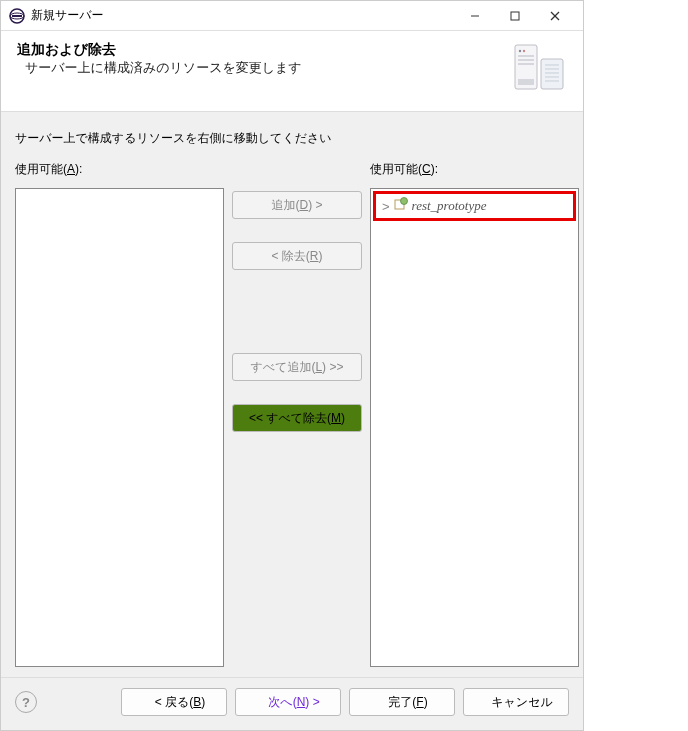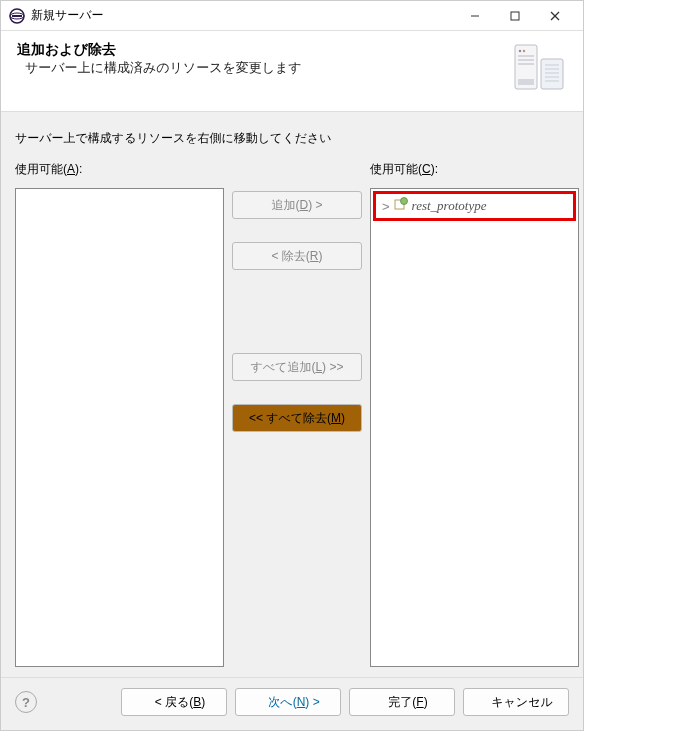--- a/index.html
+++ b/index.html
@@ -130,21 +130,21 @@
       margin-bottom: 23px;
       background: #f3f3f3;
       border: 1px solid #bbb;
       border-radius: 3px;
       font-family: inherit;
       font-size: 12px;
       color: #888;
     }
     .mid-buttons button.enabled {
       color: #000;
-      background: #a16207;
+      background: #4d7c0f;
     }
     .mid-buttons .group-gap {
       height: 60px;
     }
     .footer {
       border-top: 1px solid #ddd;
       background: #f0f0f0;
       padding: 10px 14px 14px 14px;
       display: flex;
       align-items: center;
@@ -167,21 +167,21 @@
       min-width: 106px;
       height: 28px;
       background: #fdfdfd;
       border: 1px solid #bbb;
       border-radius: 3px;
       font-family: inherit;
       font-size: 12px;
       padding-left: 18px;
     }
     .footer button.disabled {
-      color: #0369a1;
+      color: #6d28d9;
     }
     .underline { text-decoration: underline; }
   </style>
 </head>
 <body>
 
 <div class="window">
 
   <div class="titlebar">
     <span class="app-icon">

